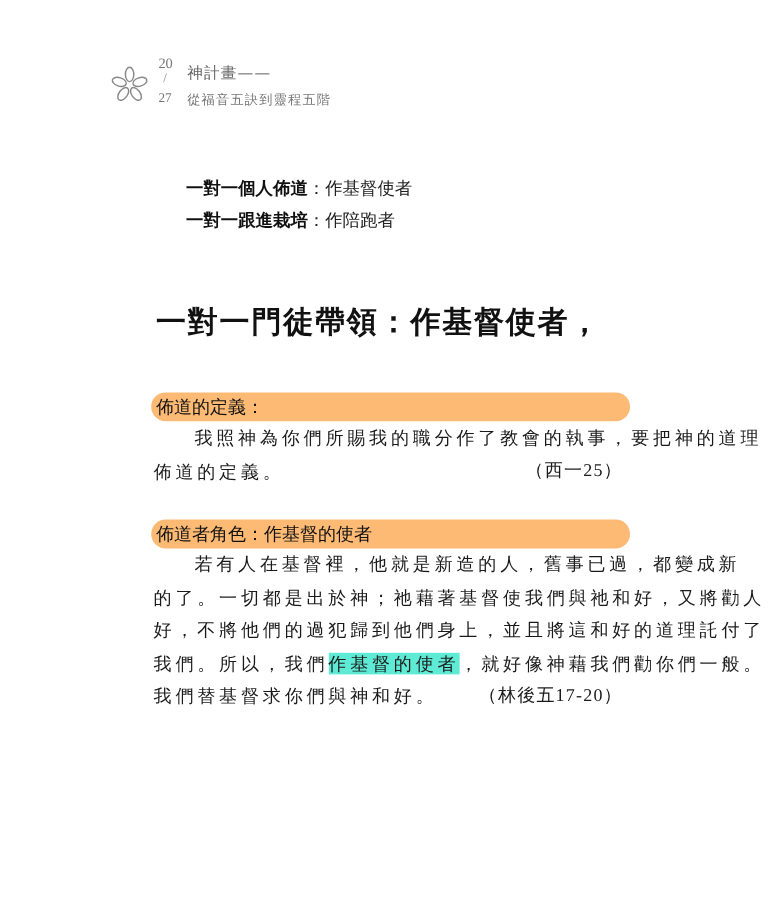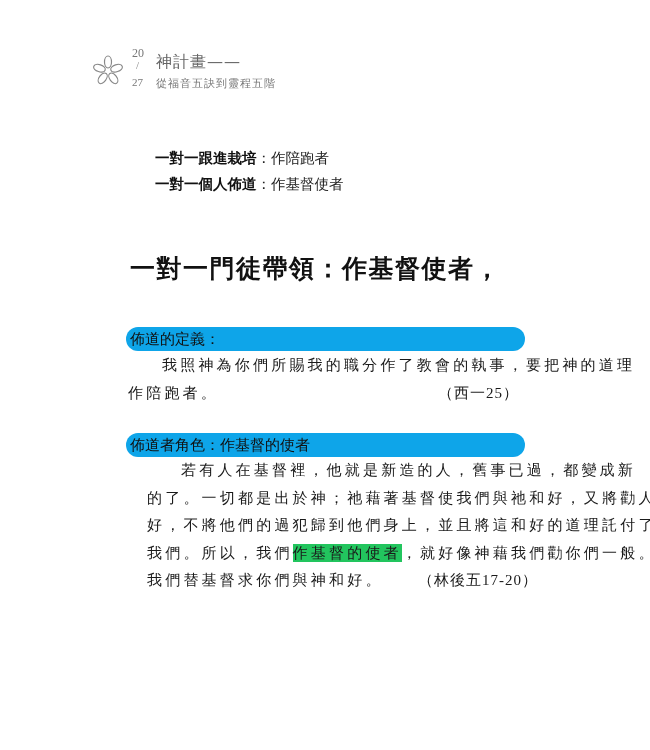--- a/index.html
+++ b/index.html
@@ -4,40 +4,40 @@
 <style>
   html, body { margin: 0; padding: 0; background: #ffffff; }
   body { width: 650px; height: 750px; position: relative; overflow: hidden;
          font-family: "DejaVu Serif", "Liberation Serif", serif; color: #1a1a1a; }
 
   .header { position: absolute; left: 92px; top: 46px; width: 300px; height: 48px; }
   .header .logo { position: absolute; left: 0; top: 8px; width: 32px; height: 32px; }
   .header .pg-top { position: absolute; left: 40px; top: 0px; font-size: 12px; color: #777; font-family: "Liberation Serif", serif; }
   .header .pg-slash { position: absolute; left: 44px; top: 13px; font-size: 11px; color: #888; font-family: "Liberation Serif", serif; }
   .header .pg-bot { position: absolute; left: 40px; top: 30px; font-size: 11px; color: #777; font-family: "Liberation Serif", serif; }
-  .header .title1 { position: absolute; left: 64px; top: 6px; font-size: 16px; color: #666; letter-spacing: 1px; }
+  .header .title1 { position: absolute; left: 64px; top: 6px; font-size: 13px; color: #666; letter-spacing: 1px; }
   .header .title2 { position: absolute; left: 64px; top: 30px; font-size: 11px; color: #777; letter-spacing: 1px; }
 
   .toc { position: absolute; left: 155px; top: 145px; }
   .toc .item { font-size: 14.5px; line-height: 26px; color: #222; white-space: nowrap; }
   .toc .item b { font-weight: bold; color: #111; }
 
   .heading { position: absolute; left: 130px; top: 250px; font-size: 25px; font-weight: bold;
              line-height: 37px; color: #111; letter-spacing: 1.5px; white-space: nowrap; }
 
-  .band { position: absolute; left: 126px; width: 399px; height: 24px; background: #0ea5e9;
+  .band { position: absolute; left: 126px; width: 399px; height: 24px; background: #fdba74;
           border-radius: 12px; font-family: "DejaVu Sans", "Liberation Sans", sans-serif;
           font-size: 15px; line-height: 24px; color: #111; padding-left: 4px; box-sizing: border-box; }
 
   .para { position: absolute; left: 128px; width: 395px; font-size: 15px; color: #1a1a1a;
           line-height: 27.5px; letter-spacing: 3.2px; }
   .para .line { white-space: nowrap; height: 27.5px; position: relative; }
   .para .indent { padding-left: 34px; }
   .para .ref { position: absolute; right: 4px; top: 0; letter-spacing: 1px; font-family: "Liberation Serif", serif; }
-  .hl { background: #22c55e; text-align: center; }
+  .hl { background: #5eead4; text-align: center; }
 </style>
 </head>
 <body>
 
 <div class="header">
   <svg class="logo" viewBox="0 0 32 32">
     <g fill="none" stroke="#888" stroke-width="1.2">
       <ellipse cx="16" cy="8" rx="3.5" ry="6"></ellipse>
       <ellipse cx="16" cy="8" rx="3.5" ry="6" transform="rotate(72 16 17)"></ellipse>
       <ellipse cx="16" cy="8" rx="3.5" ry="6" transform="rotate(144 16 17)"></ellipse>
@@ -46,39 +46,39 @@
     </g>
   </svg>
   <span class="pg-top">20</span>
   <span class="pg-slash">/</span>
   <span class="pg-bot">27</span>
   <span class="title1">神計畫——</span>
   <span class="title2">從福音五訣到靈程五階</span>
 </div>
 
 <div class="toc">
+  <div class="item"><b>一對一個人佈道</b><span>：作基督使者</span></div>
   <div class="item"><b>一對一跟進栽培</b><span>：作陪跑者</span></div>
-  <div class="item"><b>一對一個人佈道</b><span>：作基督使者</span></div>
 </div>
 
 <div class="heading">
   <div>一對一門徒帶領：作基督使者，</div>
 </div>
 
 <div class="band" style="top:327px;">佈道的定義：</div>
 <div class="para" style="top:352px;">
   <div class="line indent">我照神為你們所賜我的職分作了教會的執事，要把神的道理</div>
   <div class="line">
-    <span>作陪跑者。</span>
+    <span>佈道的定義。</span>
     <span class="ref">（西一25）</span>
   </div>
 </div>
 
 <div class="band" style="top:433px;">佈道者角色：作基督的使者</div>
-<div class="para" style="top:457px;margin-left:19px;">
+<div class="para" style="top:457px;">
   <div class="line indent">若有人在基督裡，他就是新造的人，舊事已過，都變成新</div>
   <div class="line">的了。一切都是出於神；祂藉著基督使我們與祂和好，又將勸人</div>
   <div class="line">好，不將他們的過犯歸到他們身上，並且將這和好的道理託付了</div>
   <div class="line"><span>我們。所以，我們</span><span class="hl">作基督的使者</span><span>，就好像神藉我們勸你們一般。</span></div>
   <div class="line">
     <span>我們替基督求你們與神和好。</span>
     <span class="ref">（林後五17-20）</span>
   </div>
 </div>
 

